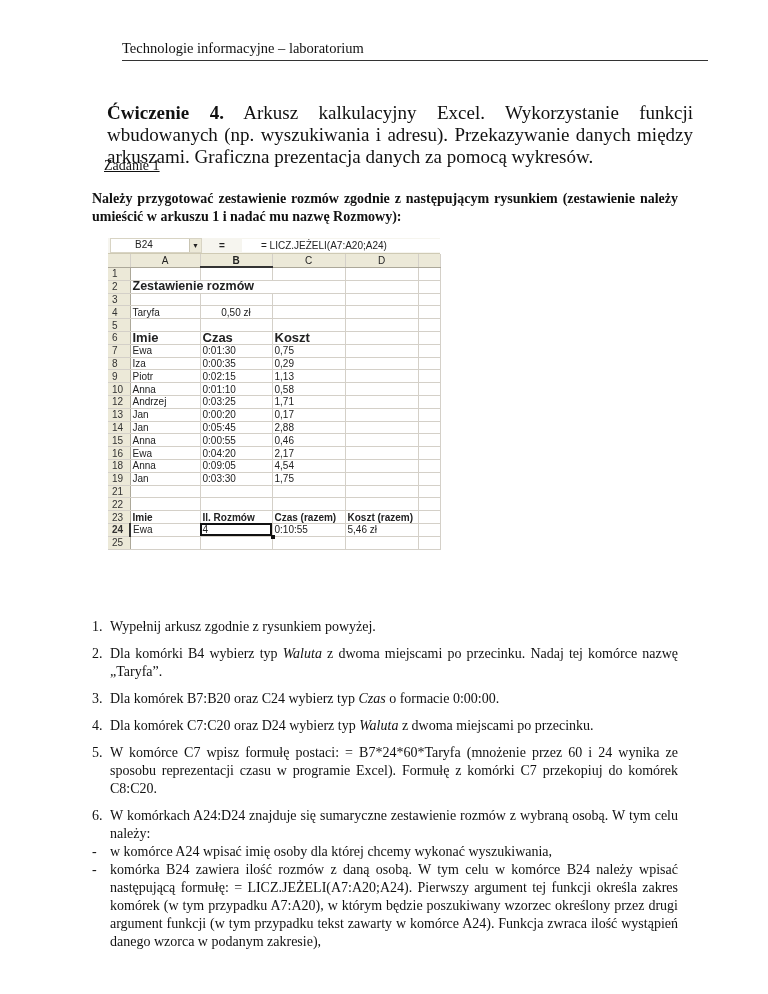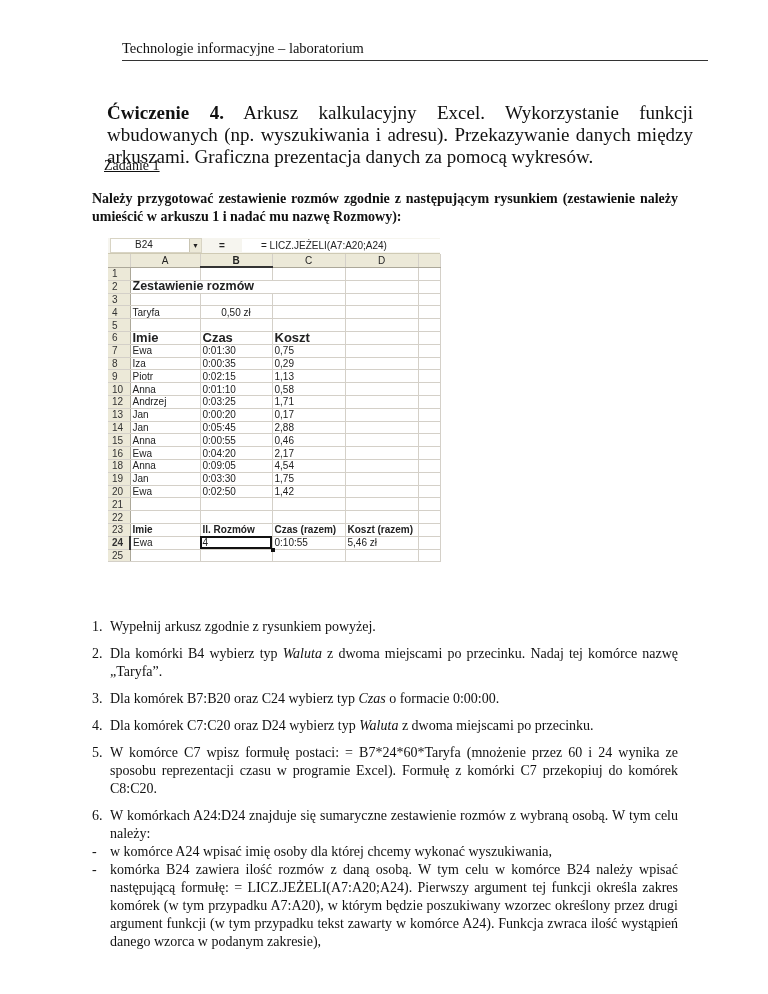--- a/index.html
+++ b/index.html
@@ -220,28 +220,20 @@
           </tr>
           <tr>
             <td class="rh">19</td>
             <td class="c">Jan</td>
             <td class="c">0:03:30</td>
             <td class="l">1,75</td>
             <td></td>
             <td></td>
           </tr>
           <tr>
-            <td class="rh">20</td>
-            <td class="c">Ewa</td>
-            <td class="c">0:02:50</td>
-            <td class="l">1,42</td>
-            <td></td>
-            <td></td>
-          </tr>
-          <tr>
             <td class="rh">21</td>
             <td></td>
             <td></td>
             <td></td>
             <td></td>
             <td></td>
           </tr>
           <tr>
             <td class="rh">22</td>
             <td></td>

